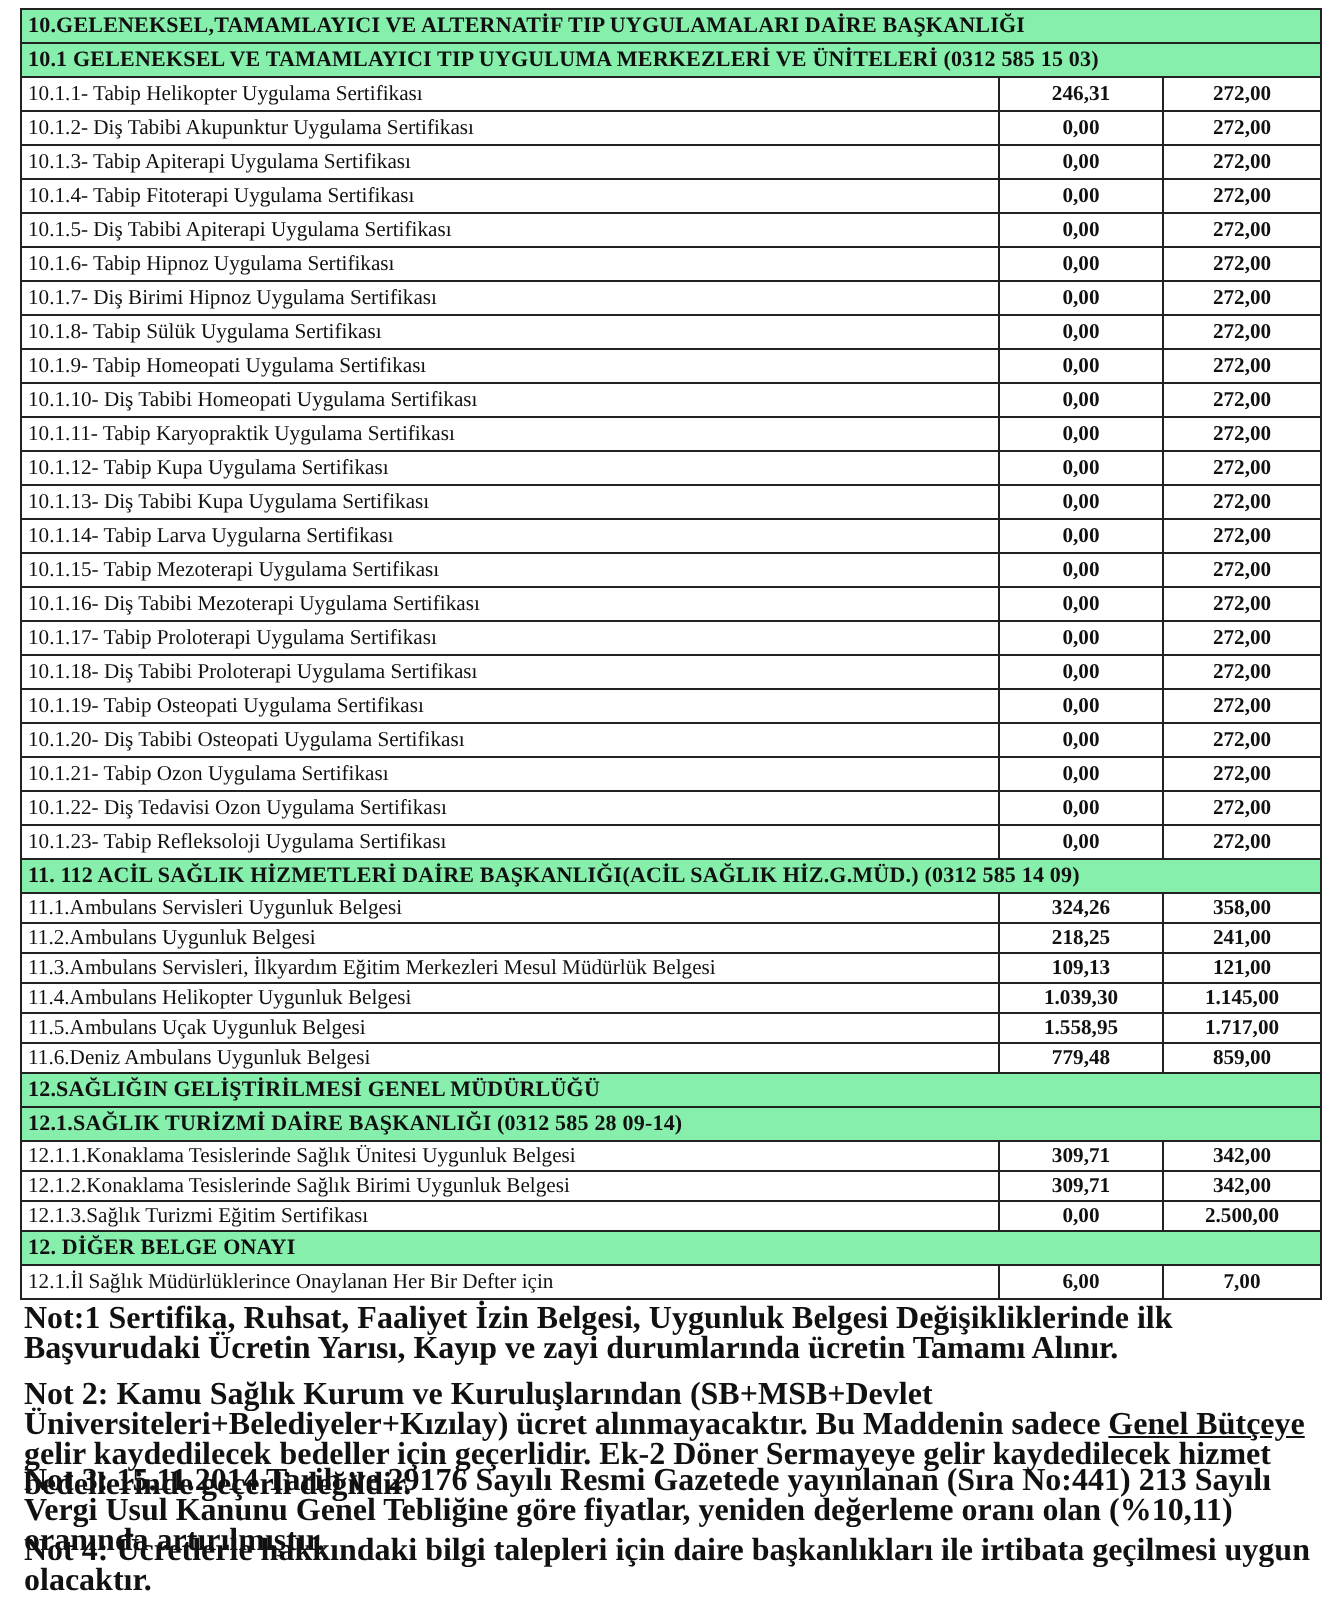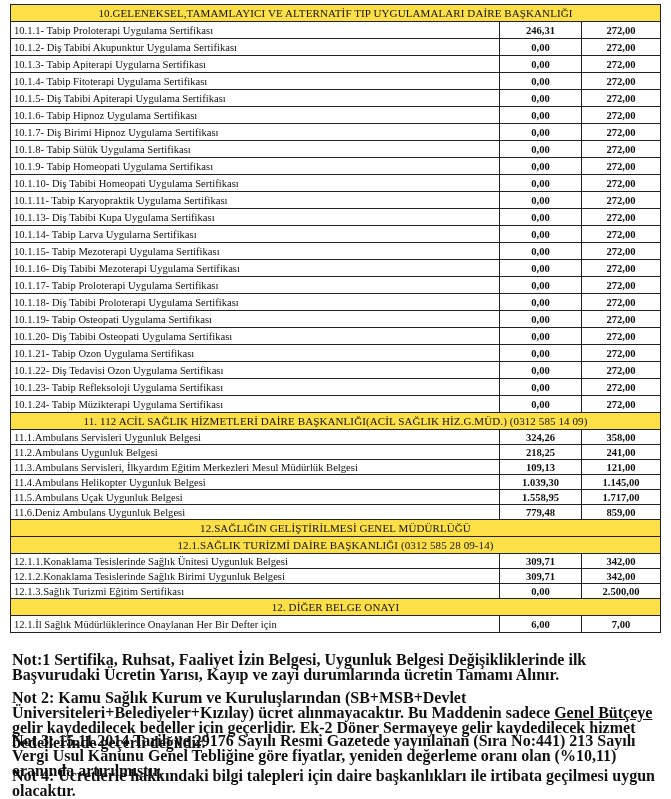--- a/index.html
+++ b/index.html
@@ -7,51 +7,54 @@
          font-family: "Liberation Serif", serif; color: #111; }
   .tbl { position: absolute; left: 10px; top: 4px; width: 650px;
          border-collapse: collapse; table-layout: fixed; }
   .tbl td { border: 1px solid #222; padding: 0 3px; font-size: 10.6px;
             white-space: nowrap; overflow: hidden; line-height: 15px; }
   .tbl col.c1 { width: 489px; }
   .tbl col.c2 { width: 82px; }
   .tbl col.c3 { width: 79px; }
   .tbl tr.r10 td { height: 16px; }
   .tbl tr.r11 td { height: 14px; line-height: 13px; }
-  .tbl td.hdr { font-weight: normal; font-size: 11px; background: #fde047; letter-spacing: 0.1px; text-align: center; }
+  .tbl td.hdr { font-weight: bold; font-size: 11px; background: #86efac; letter-spacing: 0.1px; }
   .tbl td.num { text-align: center; font-weight: bold; }
   .notes { position: absolute; left: 12px; width: 650px; font-size: 16px;
            font-weight: bold; line-height: 15px; }
   .notes .u { text-decoration: underline; }
 </style>
 </head>
 <body>
 
 <table class="tbl">
   <colgroup>
       <col class="c1">
       <col class="c2">
       <col class="c3">
     </colgroup>
   <tbody id="tbody">
     <tr class="r10">
         <td colspan="3" class="hdr">10.GELENEKSEL,TAMAMLAYICI VE ALTERNATİF TIP UYGULAMALARI DAİRE BAŞKANLIĞI</td>
       </tr>
+    <tr class="r10">
+        <td colspan="3" class="hdr">10.1 GELENEKSEL VE TAMAMLAYICI TIP UYGULUMA MERKEZLERİ VE ÜNİTELERİ (0312 585 15 03)</td>
+      </tr>
   <tr class="r10">
-        <td>10.1.1- Tabip Proloterapi Uygulama Sertifikası</td>
+        <td>10.1.1- Tabip Helikopter Uygulama Sertifikası</td>
         <td class="num">246,31</td>
         <td class="num">272,00</td>
       </tr>
       <tr class="r10">
         <td>10.1.2- Diş Tabibi Akupunktur  Uygulama Sertifikası</td>
         <td class="num">0,00</td>
         <td class="num">272,00</td>
       </tr>
       <tr class="r10">
-        <td>10.1.3- Tabip Apiterapi  Uygularna Sertifikası</td>
+        <td>10.1.3- Tabip Apiterapi  Uygulama Sertifikası</td>
         <td class="num">0,00</td>
         <td class="num">272,00</td>
       </tr>
       <tr class="r10">
         <td>10.1.4- Tabip Fitoterapi  Uygulama Sertifikası</td>
         <td class="num">0,00</td>
         <td class="num">272,00</td>
       </tr>
       <tr class="r10">
         <td>10.1.5- Diş Tabibi Apiterapi  Uygulama Sertifikası</td>
@@ -82,20 +85,25 @@
         <td>10.1.10- Diş Tabibi Homeopati Uygulama Sertifikası</td>
         <td class="num">0,00</td>
         <td class="num">272,00</td>
       </tr>
       <tr class="r10">
         <td>10.1.11- Tabip Karyopraktik Uygulama Sertifikası</td>
         <td class="num">0,00</td>
         <td class="num">272,00</td>
       </tr>
       <tr class="r10">
+        <td>10.1.12- Tabip Kupa Uygulama Sertifikası</td>
+        <td class="num">0,00</td>
+        <td class="num">272,00</td>
+      </tr>
+      <tr class="r10">
         <td>10.1.13- Diş Tabibi Kupa Uygulama Sertifikası</td>
         <td class="num">0,00</td>
         <td class="num">272,00</td>
       </tr>
       <tr class="r10">
         <td>10.1.14- Tabip Larva Uygularna Sertifikası</td>
         <td class="num">0,00</td>
         <td class="num">272,00</td>
       </tr>
       <tr class="r10">
@@ -133,25 +141,20 @@
         <td class="num">0,00</td>
         <td class="num">272,00</td>
       </tr>
       <tr class="r10">
         <td>10.1.22- Diş Tedavisi Ozon Uygulama Sertifikası</td>
         <td class="num">0,00</td>
         <td class="num">272,00</td>
       </tr>
       <tr class="r10">
         <td>10.1.23- Tabip Refleksoloji Uygulama Sertifikası</td>
-        <td class="num">0,00</td>
-        <td class="num">272,00</td>
-      </tr>
-      <tr class="r10">
-        <td>10.1.24- Tabip Müzikterapi Uygulama Sertifikası</td>
         <td class="num">0,00</td>
         <td class="num">272,00</td>
       </tr>
       <tr class="r10">
         <td colspan="3" class="hdr">11. 112 ACİL SAĞLIK HİZMETLERİ DAİRE BAŞKANLIĞI(ACİL SAĞLIK HİZ.G.MÜD.) (0312 585 14 09)</td>
       </tr>
       <tr class="r11">
         <td>11.1.Ambulans Servisleri Uygunluk Belgesi</td>
         <td class="num">324,26</td>
         <td class="num">358,00</td>

